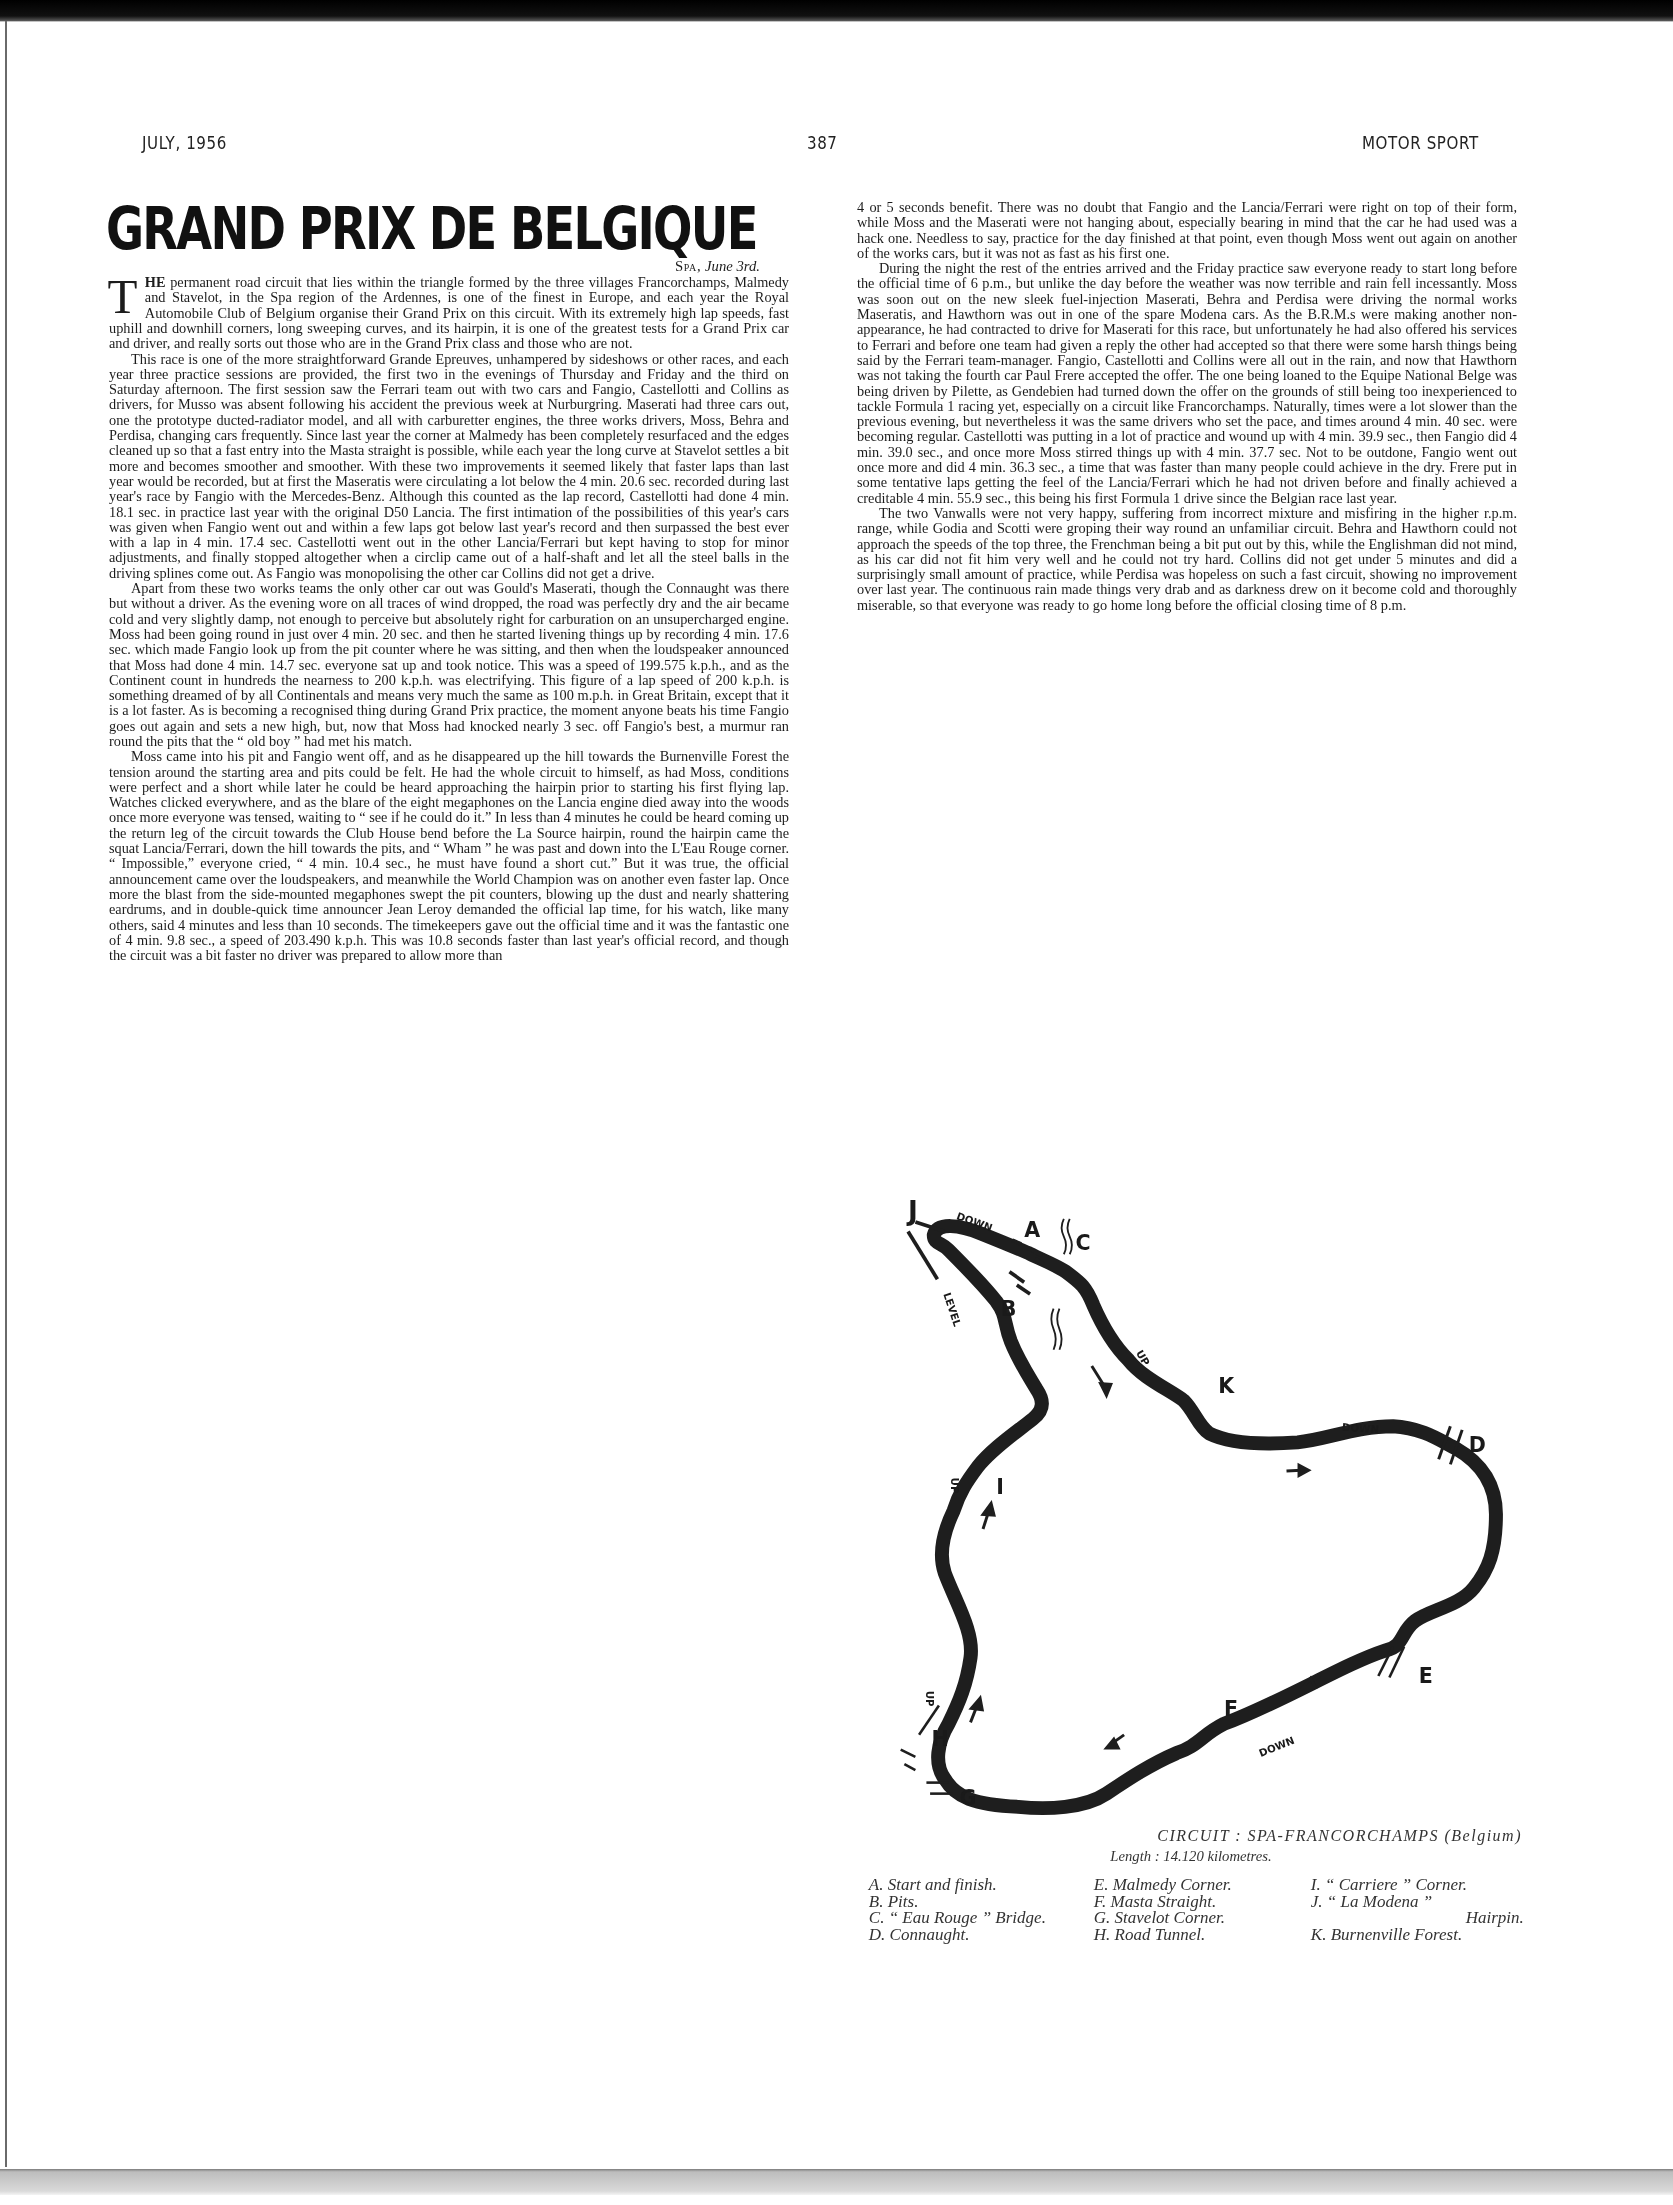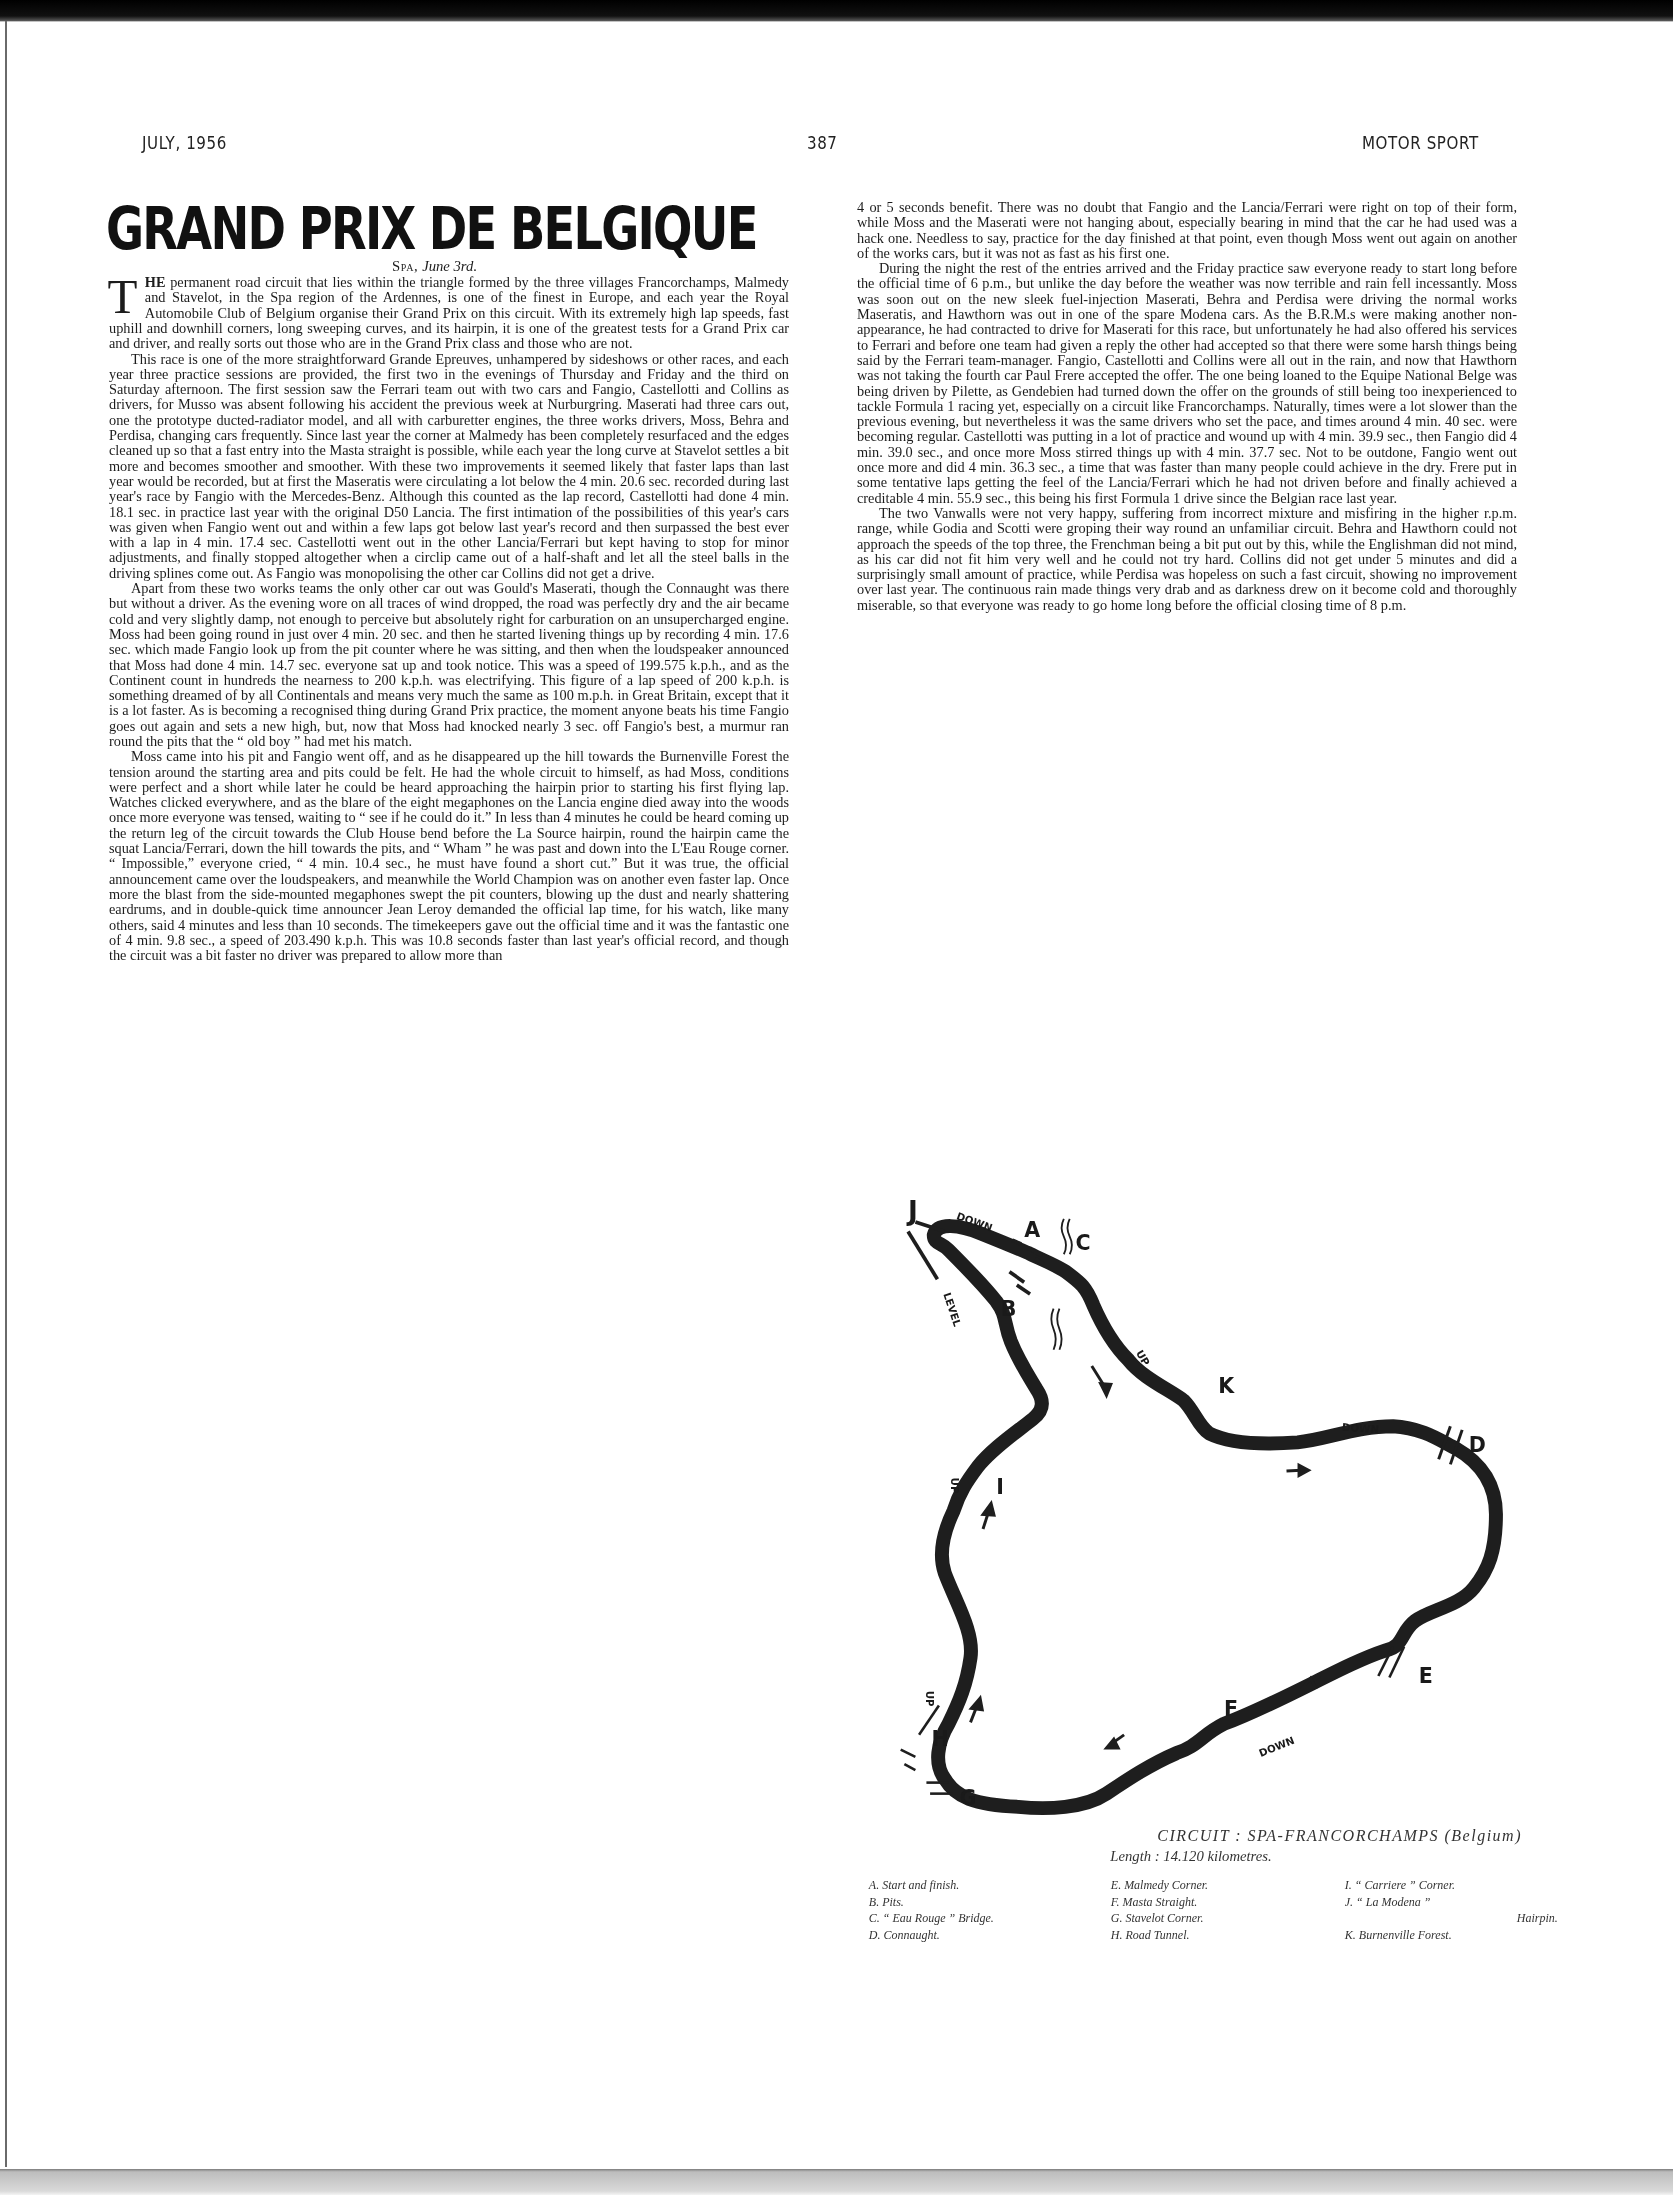--- a/index.html
+++ b/index.html
@@ -33,36 +33,36 @@
   .col p.ind { text-indent: 22px; }
   .col-left { left: 109px; top: 200px; width: 680px; }
   .col-right { left: 857px; top: 200px; width: 660px; }
 
   .title {
     font-family: "DejaVu Sans", sans-serif; font-weight: bold; font-size: 58px;
     line-height: 59px; letter-spacing: -2.2px; color: #111; white-space: nowrap;
     transform: scaleX(0.80); transform-origin: left top; margin: 0 0 4.4px -2.9px;
     height: 54px;
   }
-  .dateline { text-align: center; padding-right: 29px; font-size: 14.7px; line-height: 16px; margin-bottom: 0.7px; }
+  .dateline { text-align: right; padding-right: 29px; font-size: 14.7px; line-height: 16px; margin-bottom: 0.7px; }
   .dateline .sc { font-variant: small-caps; letter-spacing: 0.7px; }
   .dateline .it { font-style: italic; }
   .dropcap {
     float: left; font-size: 49px; line-height: 40px; margin: 1.5px 7.4px 0 -1.5px; font-weight: normal;
   }
   .lead-first { text-transform: uppercase; font-weight: bold; }
 
   .map { position: absolute; left: 886px; top: 1176px; width: 632px; height: 640px; }
   .map svg { width: 100%; height: 100%; }
   .map-label { font-family: "DejaVu Sans", sans-serif; font-weight: bold; fill: #1a1a1a; }
 
   .caption { position: absolute; left: 860px; top: 1826px; width: 662px; font-style: italic; color: #333; }
   .caption .cap-title { text-align: right; font-size: 16px; letter-spacing: 1.5px; line-height: 20px; }
   .caption .cap-length { text-align: center; font-size: 14.7px; line-height: 20px; margin-bottom: 7.4px; font-style: italic; }
-  .legend { display: grid; grid-template-columns: 221px 213px 213px; column-gap: 21px; font-size: 12px; line-height: 16.5px; padding-left: 8.8px; margin-top: 11px; }
+  .legend { display: grid; grid-template-columns: 221px 213px 213px; column-gap: 4px; font-size: 17px; line-height: 16.5px; padding-left: 8.8px; margin-top: 11px; }
   .legend div { white-space: nowrap; }
   .legend .right-al { text-align: right; }
 </style>
 </head>
 <body>
 
 <div class="top-band"></div>
 <div class="binding-line"></div>
 
 <div class="running-head rh-date">JULY, 1956</div>

